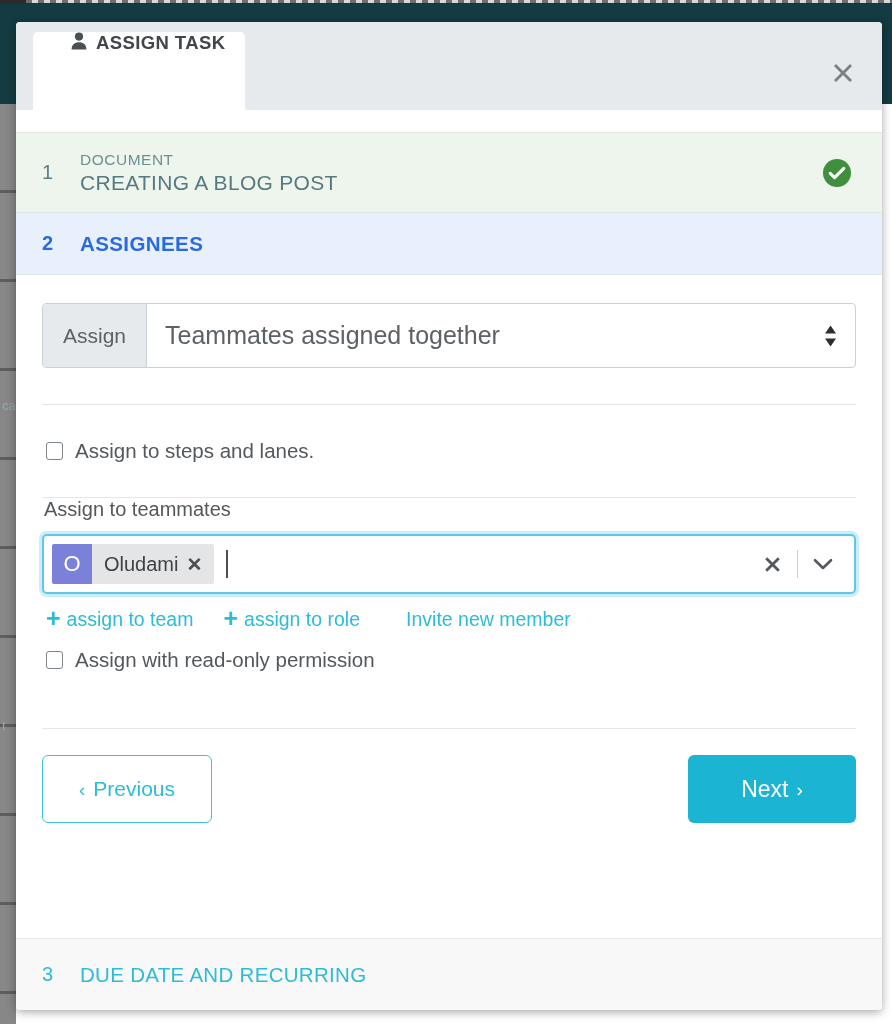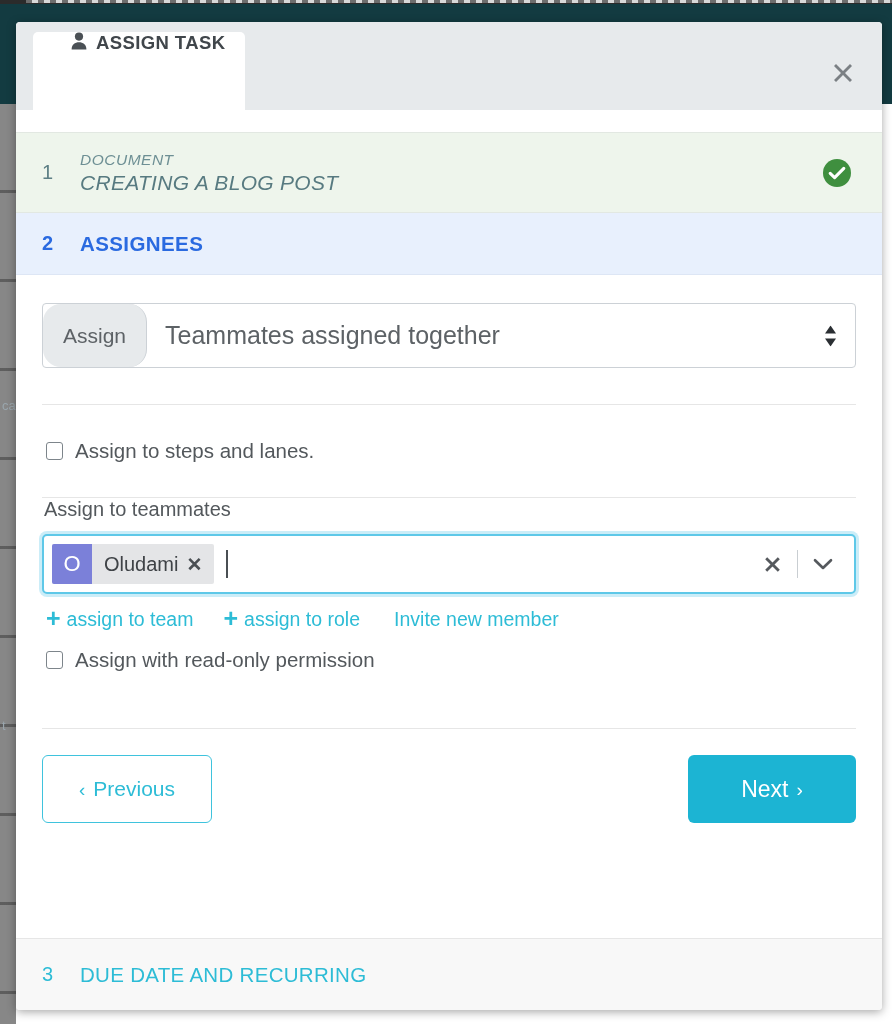--- a/index.html
+++ b/index.html
@@ -140,21 +140,21 @@
     flex: 0 0 38px;
     font-size: 20px;
   }
   .step-done {
     background: #eef5ec;
     height: 81px;
     border-top: 1px solid #e2e8e2;
     border-bottom: 1px solid #e2e8e2;
   }
   .step-done .step-num { color: #5d7f85; }
-  .step-done-texts { display: flex; flex-direction: column; gap: 2px; font-style: italic; }
+  .step-done-texts { display: flex; flex-direction: column; gap: 2px; }
   .step-kicker {
     font-size: 15.5px;
     letter-spacing: 0.5px;
     color: #6d8f94;
   }
   .step-title {
     font-size: 21px;
     letter-spacing: 0.3px;
     color: #577a80;
   }
@@ -211,21 +211,20 @@
   }
   .input-group-addon {
     background: #e7eaec;
     border-right: 1px solid #ccd1d6;
     display: flex;
     align-items: center;
     padding: 0 20px;
     font-size: 21px;
     color: #5d6266;
     white-space: nowrap;
-    border-radius: 18px;
   }
   .select-wrap {
     position: relative;
     flex: 1 1 auto;
     display: flex;
     align-items: center;
   }
   .select-value {
     padding-left: 18px;
     font-size: 25px;
@@ -515,21 +514,21 @@
 
     <div class="link-row">
       <span class="link">
         <span class="plus">+</span>
         <span>assign to team</span>
       </span>
       <span class="link">
         <span class="plus">+</span>
         <span>assign to role</span>
       </span>
-      <span class="link" style="margin-left:4px;">
+      <span class="link" style="margin-left:16px;">
         <span>Invite new member</span>
       </span>
     </div>
 
     <div class="check-row" style="margin-top:16px;padding-left:4px;">
       <span class="cb"></span>
       <span class="check-label">Assign with read-only permission</span>
     </div>
 
     <div class="divider" style="margin-top:56px;"></div>

